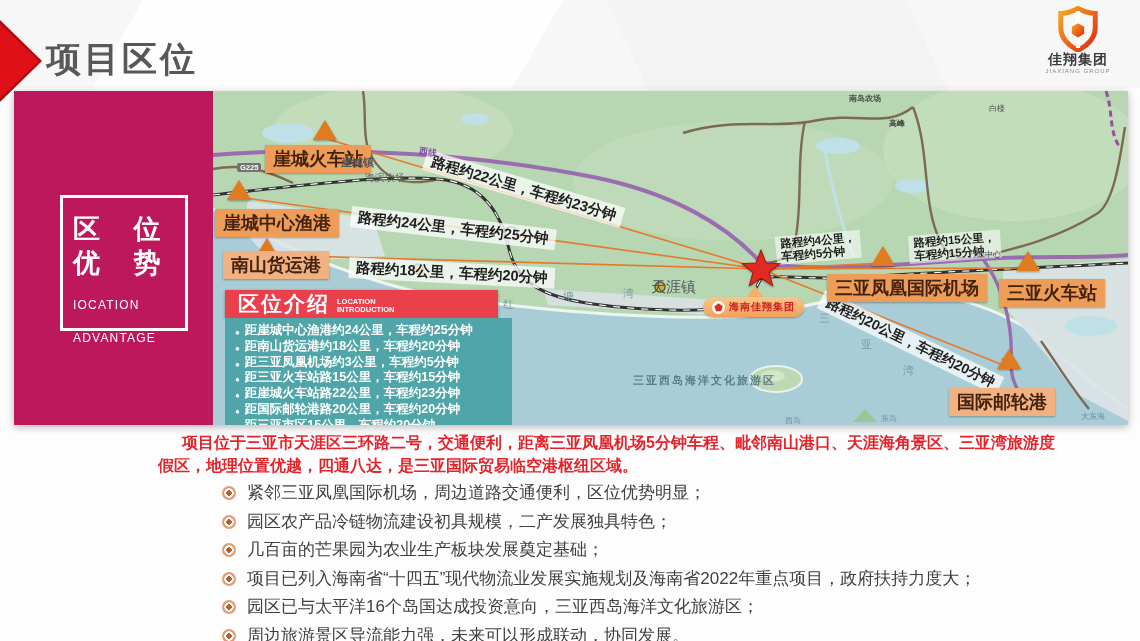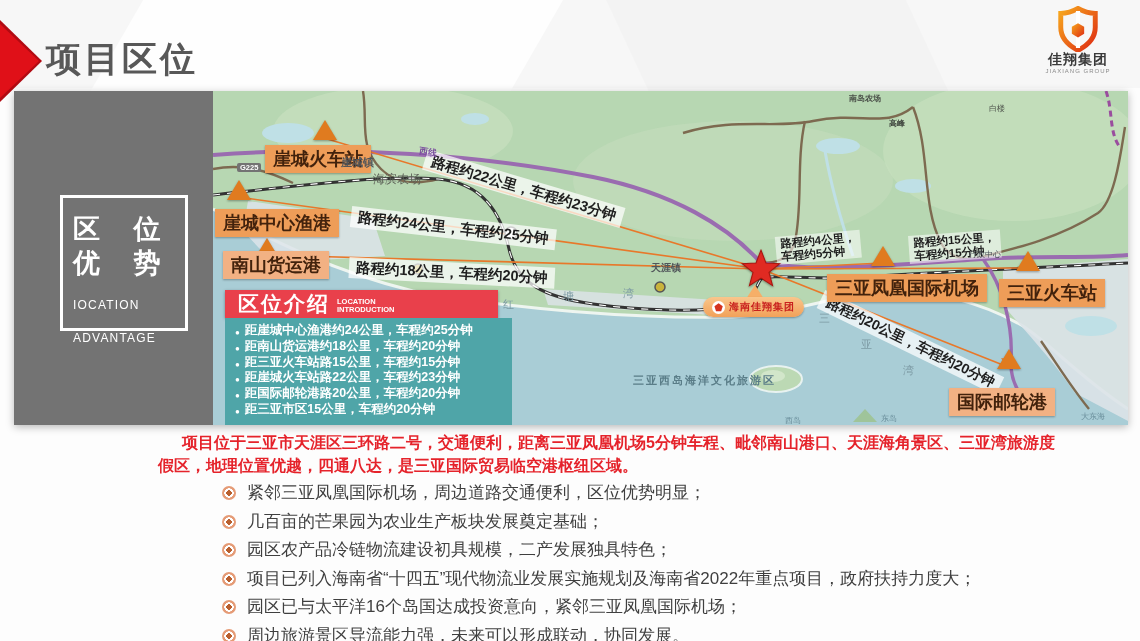--- a/index.html
+++ b/index.html
@@ -13,21 +13,21 @@
      border-top:41px solid transparent;border-bottom:41px solid transparent;border-left:42px solid #B20A12;}
   .chev{position:absolute;left:0;top:24px;width:0;height:0;
      border-top:37px solid transparent;border-bottom:37px solid transparent;border-left:39px solid #E01018;}
   .page-title{position:absolute;left:46px;top:36px;font-size:35px;font-weight:bold;color:#585858;letter-spacing:3px;}
   .logo{position:absolute;right:14px;top:6px;width:96px;text-align:center;}
   .logo svg{width:52px;height:46px;display:block;margin:0 auto;}
   .logo .cn{font-size:14px;font-weight:bold;color:#3a3a3a;letter-spacing:1px;line-height:15px;}
   .logo .en{font-size:6px;color:#8a8a8a;letter-spacing:1px;line-height:8px;}
 
   .panel{position:absolute;left:14px;top:91px;width:1114px;height:334px;box-shadow:0 2px 8px rgba(0,0,0,.28);}
-  .sidebar{position:absolute;left:0;top:0;width:215px;height:334px;background:#737373;}
+  .sidebar{position:absolute;left:0;top:0;width:215px;height:334px;background:#be185d;}
   .sidebar .box{position:absolute;left:46px;top:104px;width:112px;height:116px;border:3px solid #ffffff;color:#fff;padding:14px 0 0 10px;box-sizing:content-box;}
   .sidebar .cn{font-size:27px;font-weight:bold;letter-spacing:13px;line-height:34px;white-space:nowrap;}
   .sidebar .en{font-size:12px;letter-spacing:1.2px;line-height:15px;margin-top:18px;}
 
   .map{position:absolute;left:199px;top:0;width:915px;height:334px;overflow:hidden;background:#b7d7b2;}
   .map svg.base{position:absolute;left:0;top:0;width:915px;height:334px;}
 
   .tri{position:absolute;width:0;height:0;border-left:12px solid transparent;border-right:12px solid transparent;border-bottom:20px solid #E07B1F;filter:drop-shadow(0 1px 1px rgba(0,0,0,.35));}
   .mlabel{position:absolute;background:#EE9D58;color:#42220c;font-weight:bold;font-size:18px;padding:2px 8px;white-space:nowrap;box-shadow:0 1px 2px rgba(0,0,0,.3);}
   .mlabel.lt{background:#F2B183;}
@@ -187,32 +187,33 @@
       <span class="cn">区位介绍</span>
       <span class="en">
         <div>LOCATION</div>
         <div>INTRODUCTION</div>
       </span>
     </div>
     <div class="intro-list">
       <ul>
         <li>距崖城中心渔港约24公里，车程约25分钟</li>
         <li>距南山货运港约18公里，车程约20分钟</li>
+        <li>距三亚凤凰机场约3公里，车程约5分钟</li>
         <li>距三亚火车站路15公里，车程约15分钟</li>
         <li>距崖城火车站路22公里，车程约23分钟</li>
         <li>距国际邮轮港路20公里，车程约20分钟</li>
         <li>距三亚市区15公里，车程约20分钟</li>
       </ul>
     </div>
 
     <div class="place" style="left:24px;top:72px;background:#737373;color:#fff;font-size:7.5px;font-weight:bold;padding:0 3px;border-radius:2px;">G225</div>
     <div class="place" style="left:128px;top:64px;font-size:11px;font-weight:bold;color:#50555a;">崖城镇</div>
-    <div class="place" style="left:160px;top:80px;font-size:12px;color:#5d6158;font-family:Liberation Mono, monospace;">海滨农场</div>
+    <div class="place" style="left:152px;top:80px;font-size:10px;color:#5d6158;font-family:Liberation Mono, monospace;">海滨农场</div>
     <div class="place" style="left:206px;top:55px;font-size:9px;font-weight:bold;color:#7a4f9e;transform:rotate(9deg);">西线</div>
-    <div class="place" style="left:438px;top:170px;font-size:10px;font-weight:bold;color:#50555a;">天涯镇</div>
+    <div class="place" style="left:438px;top:187px;font-size:15px;font-weight:normal;color:#50555a;">天涯镇</div>
     <div class="place" style="left:290px;top:206px;font-size:11px;color:#7d9aa4;">红</div>
     <div class="place" style="left:350px;top:198px;font-size:11px;color:#7d9aa4;">塘</div>
     <div class="place" style="left:410px;top:195px;font-size:11px;color:#7d9aa4;">湾</div>
     <div class="place" style="left:606px;top:220px;font-size:11px;color:#7d9aa4;">三</div>
     <div class="place" style="left:648px;top:246px;font-size:11px;color:#7d9aa4;">亚</div>
     <div class="place" style="left:690px;top:272px;font-size:11px;color:#7d9aa4;">湾</div>
     <div class="place" style="left:420px;top:282px;font-size:11px;font-weight:bold;color:#5a7d88;letter-spacing:2px;">三亚西岛海洋文化旅游区</div>
     <div class="place" style="left:572px;top:300px;font-size:8px;color:#6b8f9c;margin-top:24px;">西岛</div>
     <div class="place" style="left:668px;top:322px;font-size:8px;color:#6b8f9c;">东岛</div>
     <div class="place" style="left:636px;top:2px;font-size:8px;font-weight:bold;color:#4a4f48;">南岛农场</div>
@@ -225,31 +226,31 @@
 
 <div class="summary">项目位于三亚市天涯区三环路二号，交通便利，距离三亚凤凰机场5分钟车程、毗邻南山港口、天涯海角景区、三亚湾旅游度假区，地理位置优越，四通八达，是三亚国际贸易临空港枢纽区域。</div>
 
 <div class="bullets">
   <div class="row">
       <span class="blt"></span>
       <span class="txt">紧邻三亚凤凰国际机场，周边道路交通便利，区位优势明显；</span>
     </div>
   <div class="row">
       <span class="blt"></span>
+      <span class="txt">园区农产品冷链物流建设初具规模，二产发展独具特色；</span>
+    </div>
+  <div class="row">
+      <span class="blt"></span>
       <span class="txt">几百亩的芒果园为农业生产板块发展奠定基础；</span>
     </div>
   <div class="row">
       <span class="blt"></span>
-      <span class="txt">园区农产品冷链物流建设初具规模，二产发展独具特色；</span>
-    </div>
-  <div class="row">
-      <span class="blt"></span>
       <span class="txt">项目已列入海南省“十四五”现代物流业发展实施规划及海南省2022年重点项目，政府扶持力度大；</span>
     </div>
   <div class="row">
       <span class="blt"></span>
-      <span class="txt">园区已与太平洋16个岛国达成投资意向，紧邻三亚凤凰国际机场；</span>
+      <span class="txt">园区已与太平洋16个岛国达成投资意向，三亚西岛海洋文化旅游区；</span>
     </div>
   <div class="row">
       <span class="blt"></span>
       <span class="txt">周边旅游景区导流能力强，未来可以形成联动，协同发展。</span>
     </div>
 </div>
 
 </body></html>

